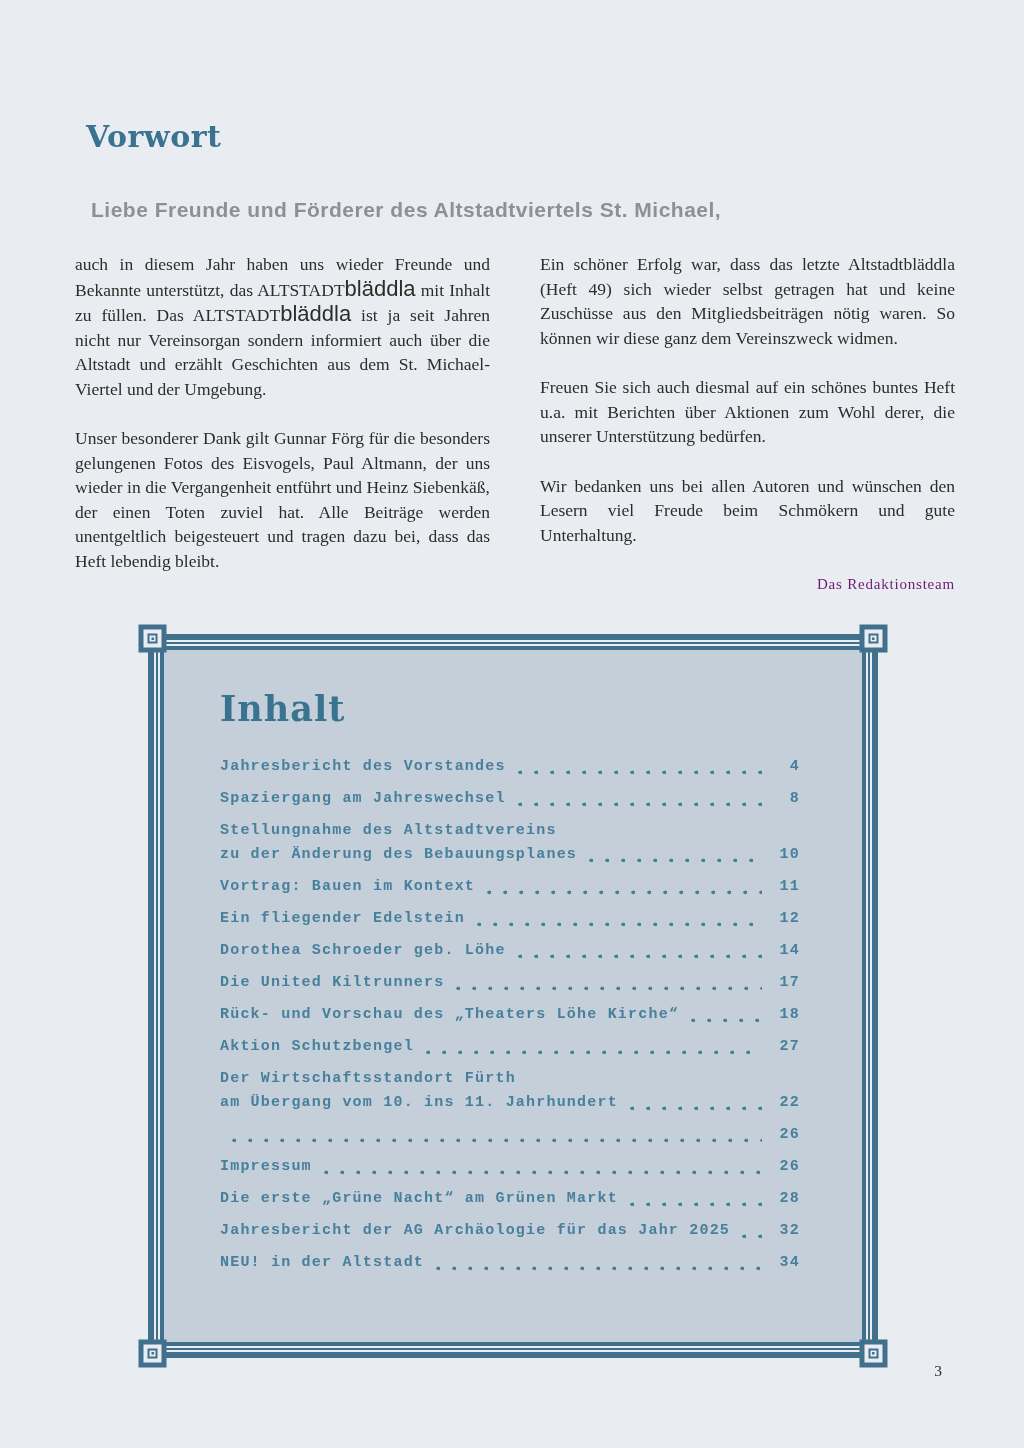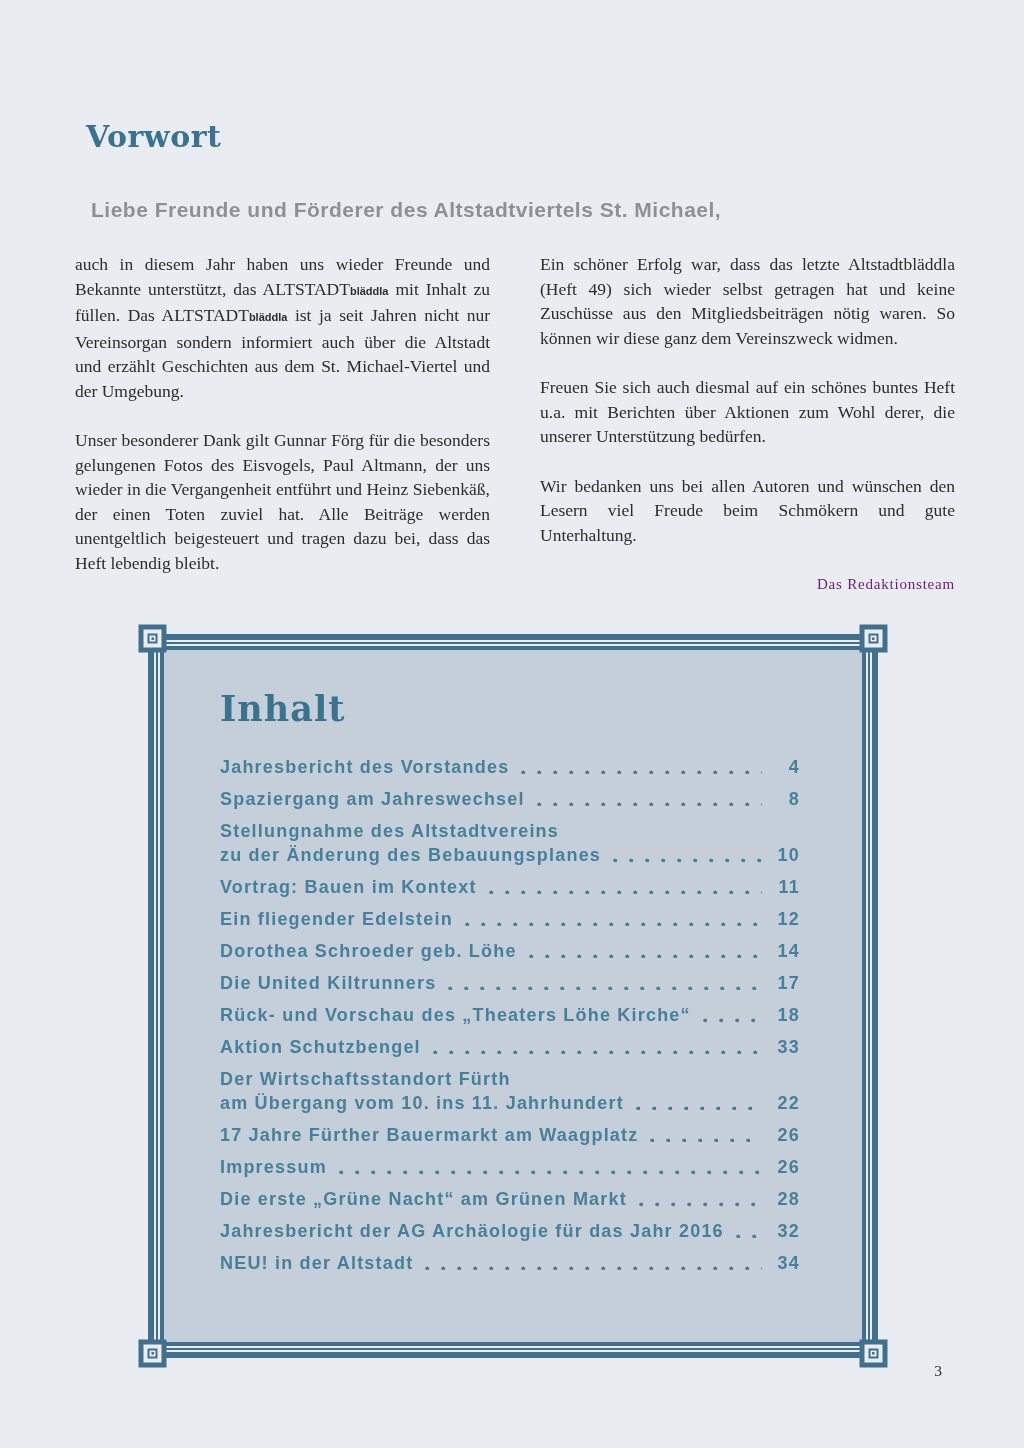--- a/index.html
+++ b/index.html
@@ -32,40 +32,40 @@
   }
   
   .columns{
     position:absolute;left:75px;top:252px;width:880px;
     display:flex;gap:50px;
   }
   .col{flex:1 1 0;font-size:17.5px;line-height:24.5px;text-align:justify}
   .col p{margin:0 0 25px 0}
   .col p:last-child{margin-bottom:8px}
   .brand-bold{
-    font-family:"Liberation Sans",sans-serif;font-weight:700;font-size:11px;
+    font-family:"Liberation Sans",sans-serif;font-weight:400;font-size:22px;
   }
   .signature{
     text-align:right;font-size:15px;letter-spacing:.8px;color:#701a75;margin-top:2px;
   }
   
   .toc-box{position:absolute;left:148px;top:634px;width:730px;height:724px}
   .b1{position:absolute;inset:0;border:6px solid var(--border-teal)}
   .b2{position:absolute;inset:8px;border:2px solid var(--border-teal)}
   .b3{position:absolute;inset:12px;border:4px solid var(--border-teal);background:var(--box-bg)}
   .toc-content{
     position:absolute;inset:16px;padding:38px 62px 26px 56px;overflow:hidden;
   }
   .toc-heading{
     margin:0 0 26px 0;font-family:"DejaVu Serif",serif;font-weight:700;
     font-size:35px;letter-spacing:1px;color:var(--heading-teal);
   }
   .toc-item{
-    font-family:Liberation Sans, sans-serif;font-weight:700;
-    font-size:18px;letter-spacing:1.2px;line-height:24px;
+    font-family:Liberation Mono, monospace;font-weight:700;
+    font-size:15px;letter-spacing:1.2px;line-height:24px;
     color:var(--toc-teal);margin-bottom:8px;
   }
   .toc-line-flex{display:flex;align-items:baseline}
   .toc-title{flex:0 1 auto;white-space:nowrap}
   .toc-leader{
     flex:1 1 auto;min-width:18px;align-self:flex-end;height:5px;
     margin:0 8px 4px 12px;
     background-image:radial-gradient(circle at 2.2px 2.4px, var(--toc-teal) 1.7px, transparent 2.1px);
     background-size:16px 5px;background-repeat:repeat-x;
   }
@@ -227,55 +227,54 @@
             <div class="toc-line-flex">
               <span class="toc-title">Rück- und Vorschau des „Theaters Löhe Kirche“</span>
               <span class="toc-leader"></span>
               <span class="toc-page">18</span>
             </div>
           </div>
           <div class="toc-item">
             <div class="toc-line-flex">
               <span class="toc-title">Aktion Schutzbengel</span>
               <span class="toc-leader"></span>
-              <span class="toc-page">33</span>
+              <span class="toc-page">27</span>
             </div>
           </div>
           <div class="toc-item">
             <div><span class="toc-title">Der Wirtschaftsstandort Fürth</span></div>
             <div class="toc-line-flex">
               <span class="toc-title">am Übergang vom 10. ins 11. Jahrhundert</span>
               <span class="toc-leader"></span>
               <span class="toc-page">22</span>
             </div>
           </div>
           <div class="toc-item">
             <div class="toc-line-flex">
-              <span class="toc-title">17 Jahre Fürther Bauermarkt am Waagplatz</span>
               <span class="toc-leader"></span>
               <span class="toc-page">26</span>
             </div>
           </div>
           <div class="toc-item">
             <div class="toc-line-flex">
               <span class="toc-title">Impressum</span>
               <span class="toc-leader"></span>
               <span class="toc-page">26</span>
             </div>
           </div>
           <div class="toc-item">
             <div class="toc-line-flex">
               <span class="toc-title">Die erste „Grüne Nacht“ am Grünen Markt</span>
               <span class="toc-leader"></span>
               <span class="toc-page">28</span>
             </div>
           </div>
           <div class="toc-item">
             <div class="toc-line-flex">
-              <span class="toc-title">Jahresbericht der AG Archäologie für das Jahr 2016</span>
+              <span class="toc-title">Jahresbericht der AG Archäologie für das Jahr 2025</span>
               <span class="toc-leader"></span>
               <span class="toc-page">32</span>
             </div>
           </div>
           <div class="toc-item">
             <div class="toc-line-flex">
               <span class="toc-title">NEU! in der Altstadt</span>
               <span class="toc-leader"></span>
               <span class="toc-page">34</span>
             </div>

